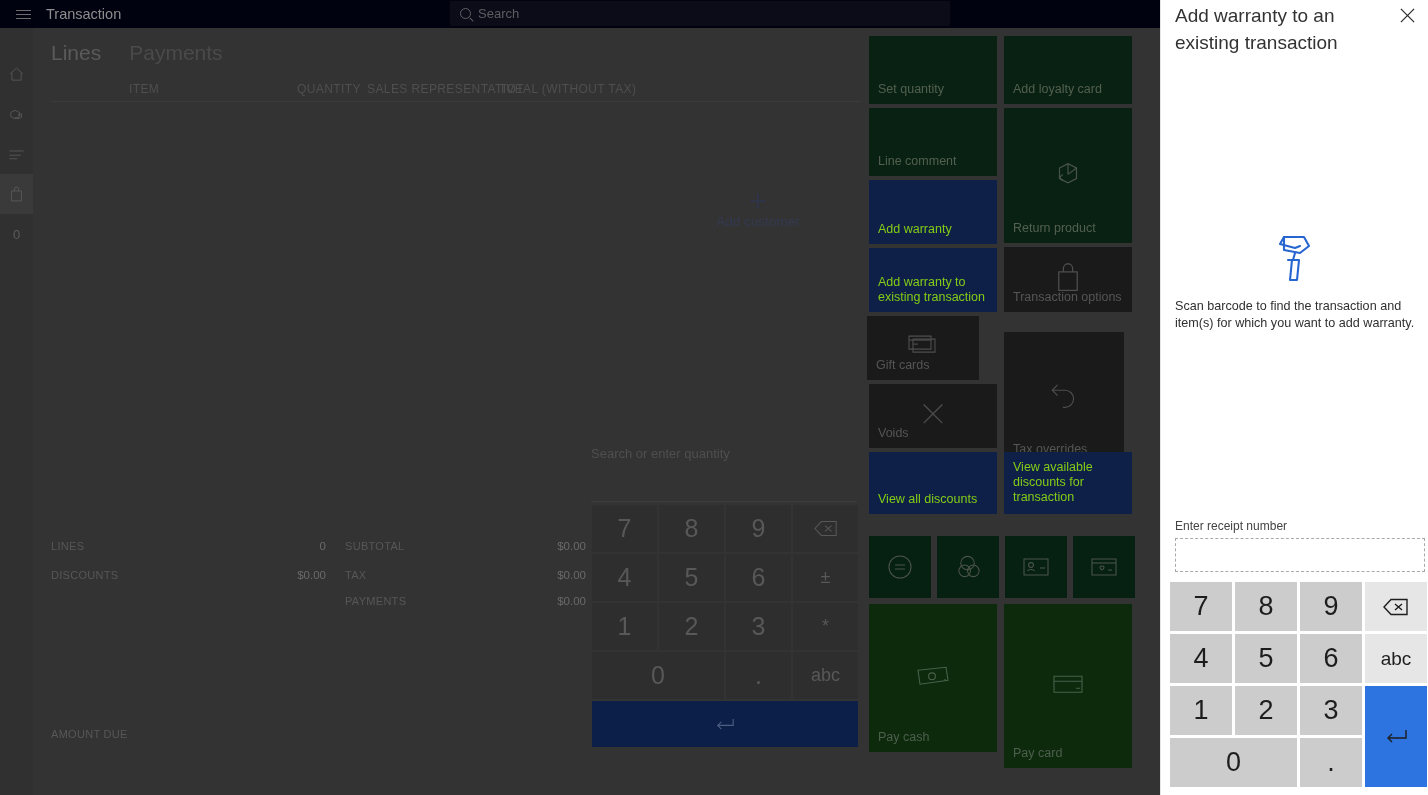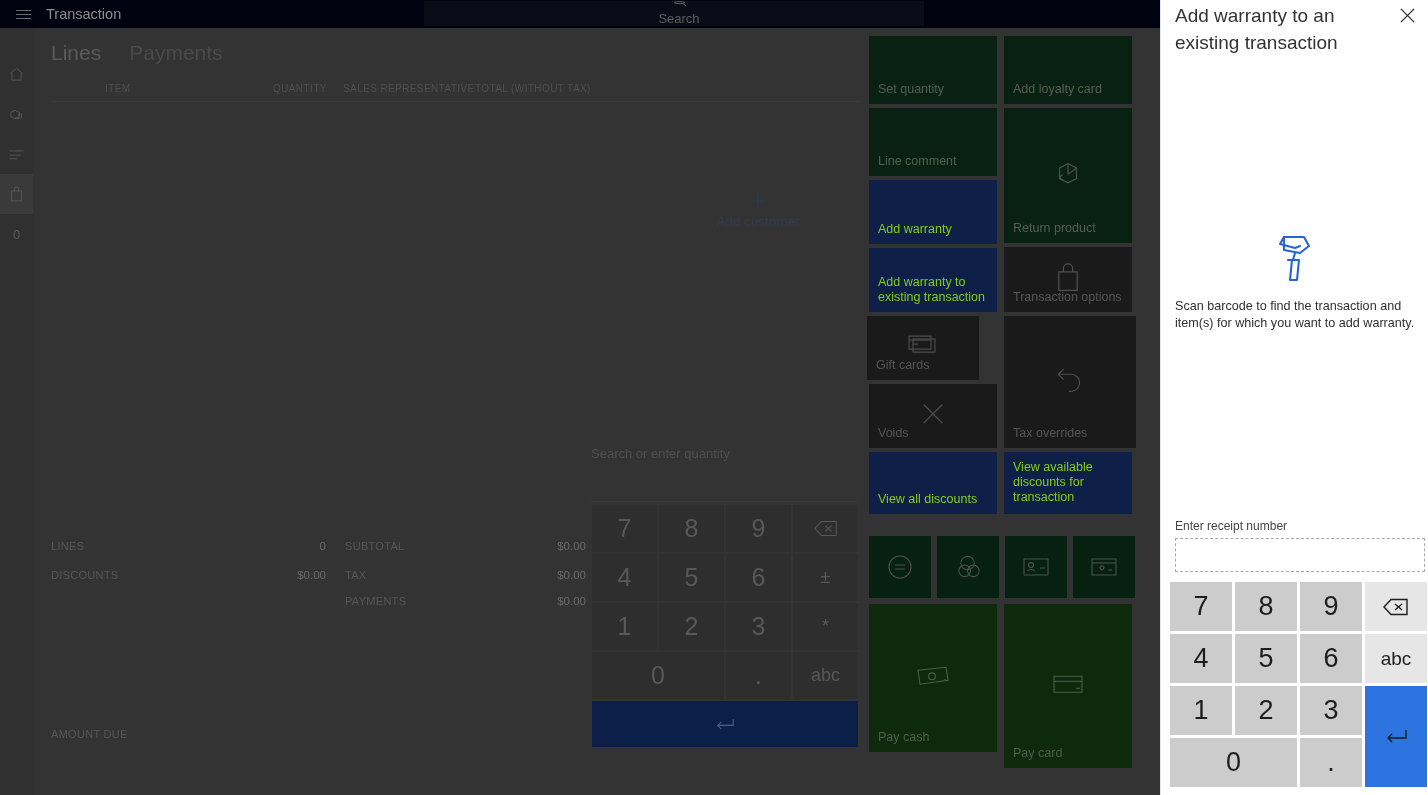--- a/index.html
+++ b/index.html
@@ -16,22 +16,22 @@
 
   .topbar {
     position: absolute; top: 0; left: 0; width: 1428px; height: 28px;
     background: #000210;
     display: flex; align-items: center;
   }
   .hamburger { width: 34px; display:flex; flex-direction:column; align-items:center; justify-content:center; gap:3px; margin-left:6px;}
   .hamburger i { display:block; width: 15px; height: 1px; background: #6d6d6d; }
   .topbar-title { color: #8d8d8d; font-size: 14.5px; margin-left: 6px; }
   .searchbox {
-    position:absolute; left: 424px; top: 1px; width: 500px; height: 25px;
-    background: #0b0c17; display:flex; align-items:center; padding-left: 10px; gap: 7px; flex-direction: column;
+    position:absolute; left: 450px; top: 1px; width: 500px; height: 25px;
+    background: #0b0c17; display:flex; align-items:center; padding-left: 10px; gap: 7px;
   }
   .searchbox .mag { width: 11px; height: 11px; border: 1.2px solid #5f5f63; border-radius: 50%; position: relative; }
   .searchbox .mag::after { content:""; position:absolute; width:1.2px; height:5px; background:#5f5f63; transform: rotate(-45deg); right:-2px; bottom:-4px; }
   .searchbox span { color: #5d5d61; font-size: 13px; }
 
   .leftrail {
     position: absolute; left: 0; top: 28px; width: 33px; height: 767px;
     background: #303030;
   }
   .rail-item { height: 40px; display:flex; align-items:center; justify-content:center; color:#5b5b5b; font-size: 13px; }
@@ -41,21 +41,21 @@
   .content { position:absolute; left:33px; top:28px; width: 1395px; height: 767px; }
 
   .tabs { position:absolute; left: 18px; top: 13px; display:flex; gap: 28px; }
   .tab { color: #4a4a4a; font-size: 21px; }
   .tab.active { color: #5a5a5a; }
 
   .table-head {
     position:absolute; left: 18px; top: 48px; width: 810px; height: 26px;
     border-bottom: 1px solid #3b3b3b; display:flex; align-items:center;
   }
-  .th { color: #4f4f4f; font-size: 10px; letter-spacing: .4px; position:absolute;}
+  .th { color: #4f4f4f; font-size: 12px; letter-spacing: .4px; position:absolute;margin-left:24px;}
 
   .empty-center { position:absolute; left: 225px; top: 252px; width: 185px; text-align:center; }
   .plus { font-size: 30px; color: #30364a; line-height: 26px; font-weight: 300;}
   .empty-label { color: #343c55; font-size: 13.5px; }
   .empty-note { color: #4b4b4b; font-size: 12.5px; margin-top: 14px; white-space: nowrap;}
 
   .add-customer { position:absolute; left: 640px; top: 160px; width:170px; text-align:center; }
   .add-customer .plus { color:#2f3449; }
   .add-customer .empty-label { color: #333a51; }
 
@@ -313,21 +313,21 @@
         <span class="ticon">
           <svg width="32" height="24" viewBox="0 0 32 24">
               <path d="M6 5h22v13H6z"></path>
               <path d="M2 2h22v13H2z"></path>
               <path d="M2 6h22"></path>
               <path d="M6 10h5"></path>
             </svg>
         </span>
         <span class="tlabel">Gift cards</span>
       </div>
-      <div class="tile dark" style="left:168px; top:308px; width:132px; height:132px">
+      <div class="tile dark" style="left:168px; top:324px; width:120px; height:132px">
         <span class="ticon">
           <svg width="32" height="30" viewBox="0 0 30 28">
               <path d="M9 4L4 9l5 5"></path>
               <path d="M4 9h12a8 8 0 0 1 0 16h-2"></path>
             </svg>
         </span>
         <span class="tlabel">Tax overrides</span>
       </div>
       <div class="tile dark" style="left:33px; top:376px; width:128px; height:64px">
         <span class="ticon">

